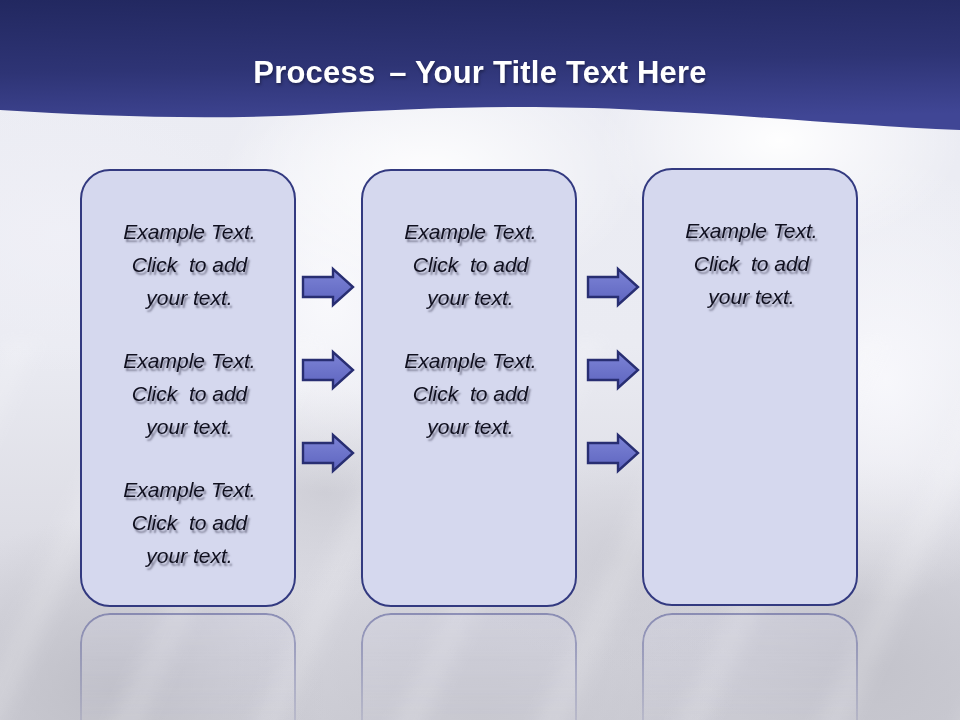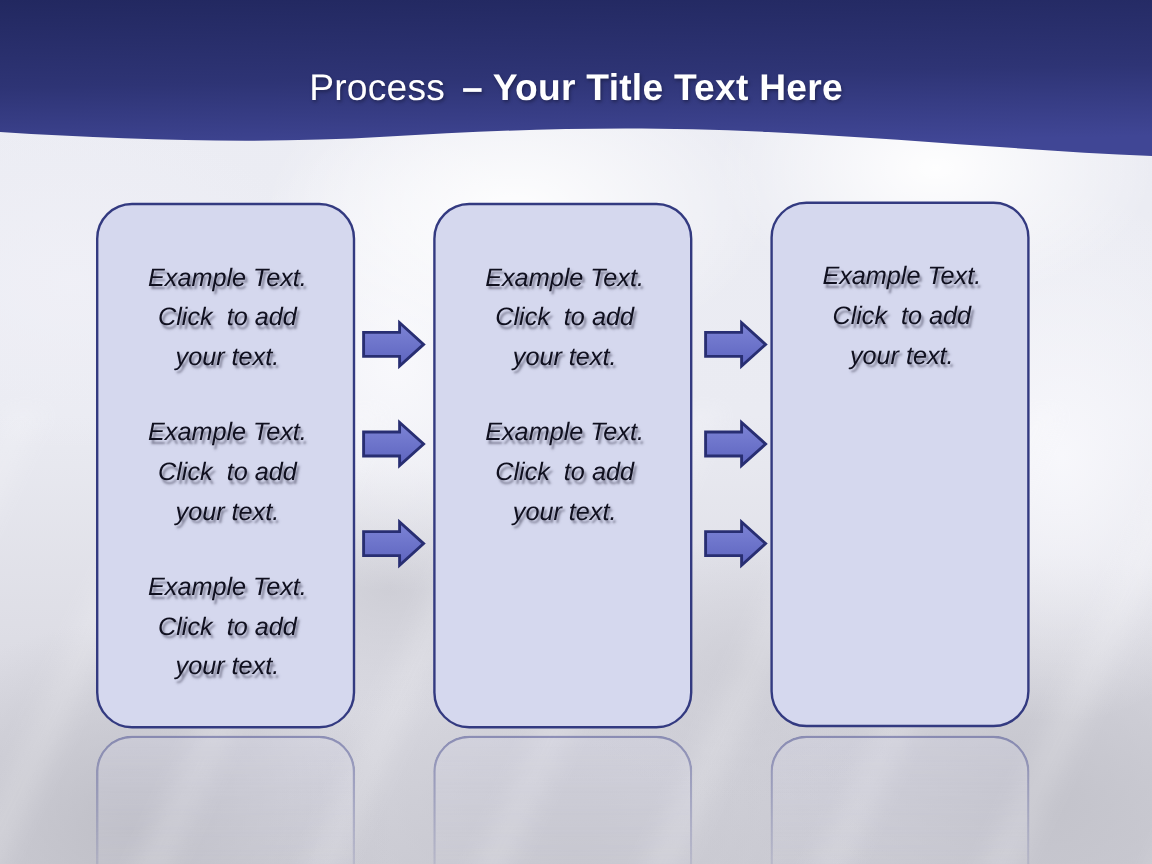--- a/index.html
+++ b/index.html
@@ -33,21 +33,21 @@
     filter:blur(7px);opacity:.55;
   }
   
   .header-svg{position:absolute;top:0;left:0;z-index:2;display:block;}
   .title-row{
     position:absolute;top:54px;left:0;width:960px;z-index:3;
     text-align:center;color:#ffffff;font-size:31px;line-height:38px;
     text-shadow:1px 2px 3px rgba(0,0,10,0.35);
     letter-spacing:0.2px;
   }
-  .title-keyword{font-weight:400;}
+  .title-keyword{font-weight:700;}
   .title-rest{font-weight:700;margin-left:14px;}
   
   .pbox{
     position:absolute;z-index:3;box-sizing:border-box;
     width:216px;height:438px;top:169px;
     background:#d5d8ee;
     border:2.5px solid #333a80;
     border-radius:30px;
     padding:44px 14px 0 17px;
     text-align:center;

